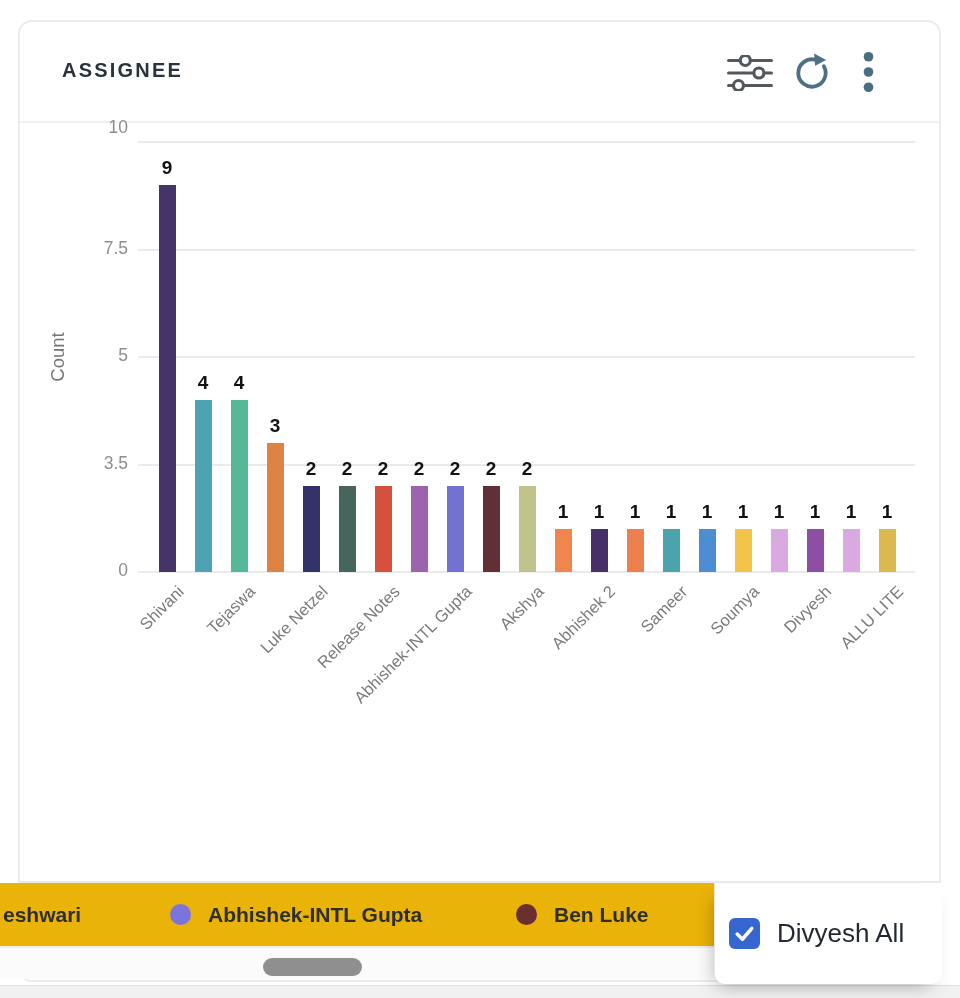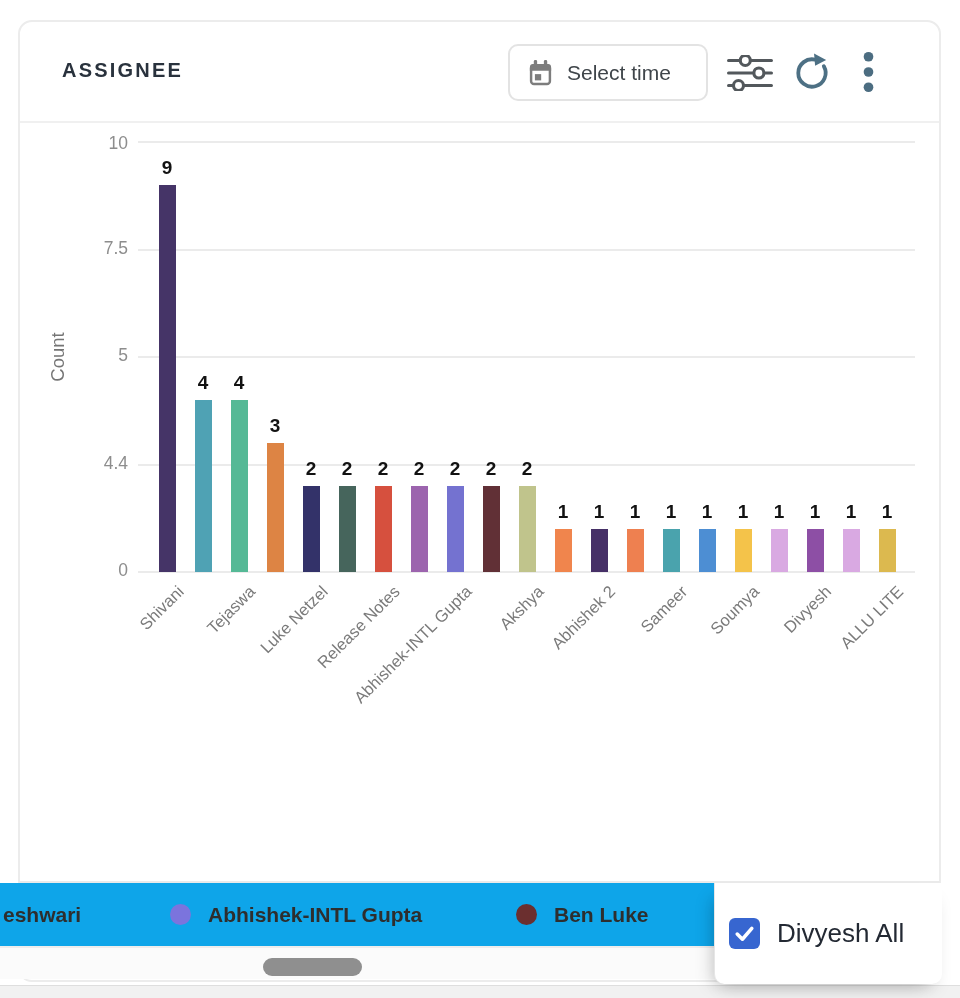--- a/index.html
+++ b/index.html
@@ -29,21 +29,21 @@
   .ytick { position:absolute; left:50px; width:78px; text-align:right; font-size:17.5px; color:#8d8d8d; }
   .ylab  { position:absolute; left:-8px; top:346px; width:132px; text-align:center;
            transform:rotate(-90deg); font-size:18.5px; color:#757575; }
   .bar { position:absolute; width:17px; }
   .valuelabel { position:absolute; width:40px; text-align:center; font-size:19px; font-weight:700; color:#121212; }
   .xlabel { position:absolute; white-space:nowrap; font-size:16.5px; color:#7a7a7a;
             transform-origin:100% 0%; transform:rotate(-45deg); }
 
   
   .legend-topline { position:absolute; left:19px; top:881px; width:921px; height:2px; background:#eaeaea; z-index:3; }
-  .footer-strip { position:absolute; left:0; top:883px; width:715px; height:76px; background:#0ea5e9; z-index:3; }
+  .footer-strip { position:absolute; left:0; top:883px; width:715px; height:76px; background:#eab308; z-index:3; }
   .legend-row { position:absolute; left:0; top:0; width:715px; height:63px; overflow:hidden; }
   .legend-item { position:absolute; top:0; height:63px; display:flex; align-items:center; gap:17px; cursor:pointer; }
   .legend-dot { width:21px; height:21px; border-radius:50%; flex:0 0 auto; }
   .legend-label { font-size:21px; font-weight:700; color:#2e2e2e; white-space:nowrap; }
   .legend-divider { position:absolute; left:0; top:63px; width:715px; height:2px; background:#ededed; }
   .scroll-track { position:absolute; left:0; top:65px; width:715px; height:31px; background:#fbfbfb; cursor:pointer; }
   .scroll-thumb { position:absolute; left:263px; top:10px; width:99px; height:18px; border-radius:9px; background:#8f8f8f; cursor:grab; }
 
   
   .select-all-panel { position:absolute; left:714px; top:883px; width:228px; height:101px; background:#fff;
@@ -60,32 +60,20 @@
 </head>
 <body>
 
 <div id="app">
 
   <div class="card"></div>
   <div class="header-divider"></div>
 
   <div class="title">ASSIGNEE</div>
 
-  <div class="select-time-btn">
-    <span style="display:flex;">
-      <svg width="27" height="28" viewBox="0 0 24 25">
-        <rect x="6" y="1" width="3" height="5.5" rx="1.2" fill="#7d7d7d"></rect>
-        <rect x="15" y="1" width="3" height="5.5" rx="1.2" fill="#7d7d7d"></rect>
-        <path d="M5.5 4.5 h13 a3 3 0 0 1 3 3 V10.5 H2.5 V7.5 a3 3 0 0 1 3-3 z" fill="#7d7d7d"></path>
-        <rect x="3.6" y="5.6" width="16.8" height="16.8" rx="2.6" fill="none" stroke="#7d7d7d" stroke-width="2.2"></rect>
-        <rect x="7" y="13.5" width="5.6" height="5.6" fill="#7d7d7d"></rect>
-      </svg>
-    </span>
-    <span class="lbl">Select time</span>
-  </div>
 
   <div class="icon-btn btn-sliders">
     <span style="display:flex;">
       <svg width="46" height="36" viewBox="0 0 44 34">
         <g stroke="#53585c" stroke-width="3" stroke-linecap="round" fill="#ffffff">
           <line x1="1.5" y1="5" x2="42.5" y2="5"></line>
           <line x1="1.5" y1="17" x2="42.5" y2="17"></line>
           <line x1="1.5" y1="29" x2="42.5" y2="29"></line>
           <circle cx="17.5" cy="5" r="4.8"></circle>
           <circle cx="30.5" cy="17" r="4.8"></circle>
@@ -114,27 +102,27 @@
         </g>
       </svg>
     </span>
   </div>
 
   <div id="chart-layer">
     <div class="ylab">Count</div>
   <div class="gridline" style="top: 571px;"></div>
       <div class="ytick" style="top: 560px;">0</div>
       <div class="gridline" style="top: 463.5px;"></div>
-      <div class="ytick" style="top: 452.5px;">4.4</div>
+      <div class="ytick" style="top: 452.5px;">3.5</div>
       <div class="gridline" style="top: 356px;"></div>
       <div class="ytick" style="top: 345px;">5</div>
       <div class="gridline" style="top: 248.5px;"></div>
       <div class="ytick" style="top: 237.5px;">7.5</div>
       <div class="gridline" style="top: 141px;"></div>
-      <div class="ytick" style="top: 133px;">10</div>
+      <div class="ytick" style="top: 117px;">10</div>
       <div class="bar" style="left: 158.5px; top: 185px; height: 387px; background: rgb(69, 52, 103);"></div>
       <div class="valuelabel" style="left: 147px; top: 157px;">9</div>
       <div class="xlabel" style="right: 786px; top: 582px;">Shivani</div>
       <div class="bar" style="left: 194.5px; top: 400px; height: 172px; background: rgb(79, 162, 180);"></div>
       <div class="valuelabel" style="left: 183px; top: 372px;">4</div>
       <div class="bar" style="left: 230.5px; top: 400px; height: 172px; background: rgb(85, 185, 150);"></div>
       <div class="valuelabel" style="left: 219px; top: 372px;">4</div>
       <div class="xlabel" style="right: 714px; top: 582px;">Tejaswa</div>
       <div class="bar" style="left: 266.5px; top: 443px; height: 129px; background: rgb(221, 132, 68);"></div>
       <div class="valuelabel" style="left: 255px; top: 415px;">3</div>

